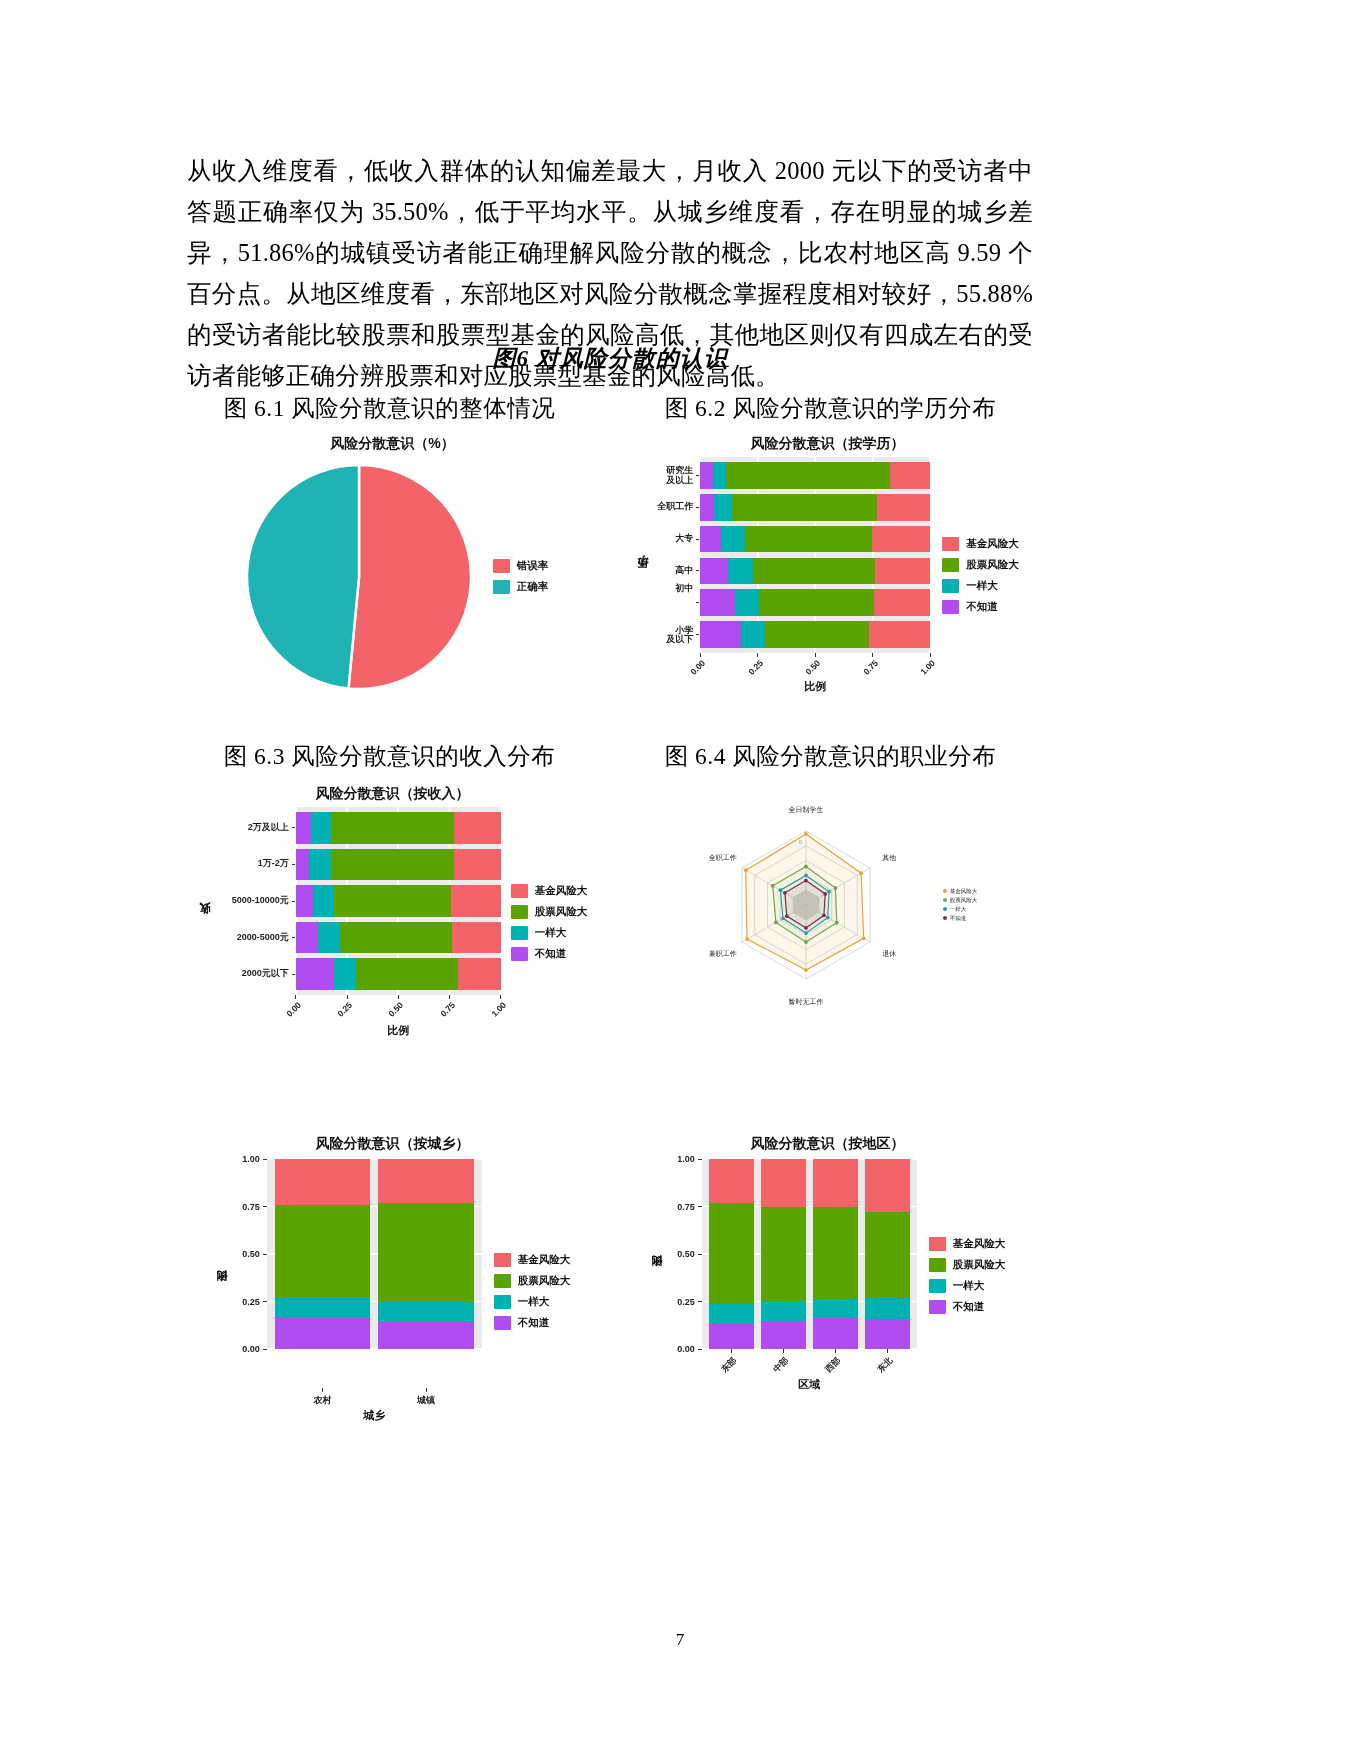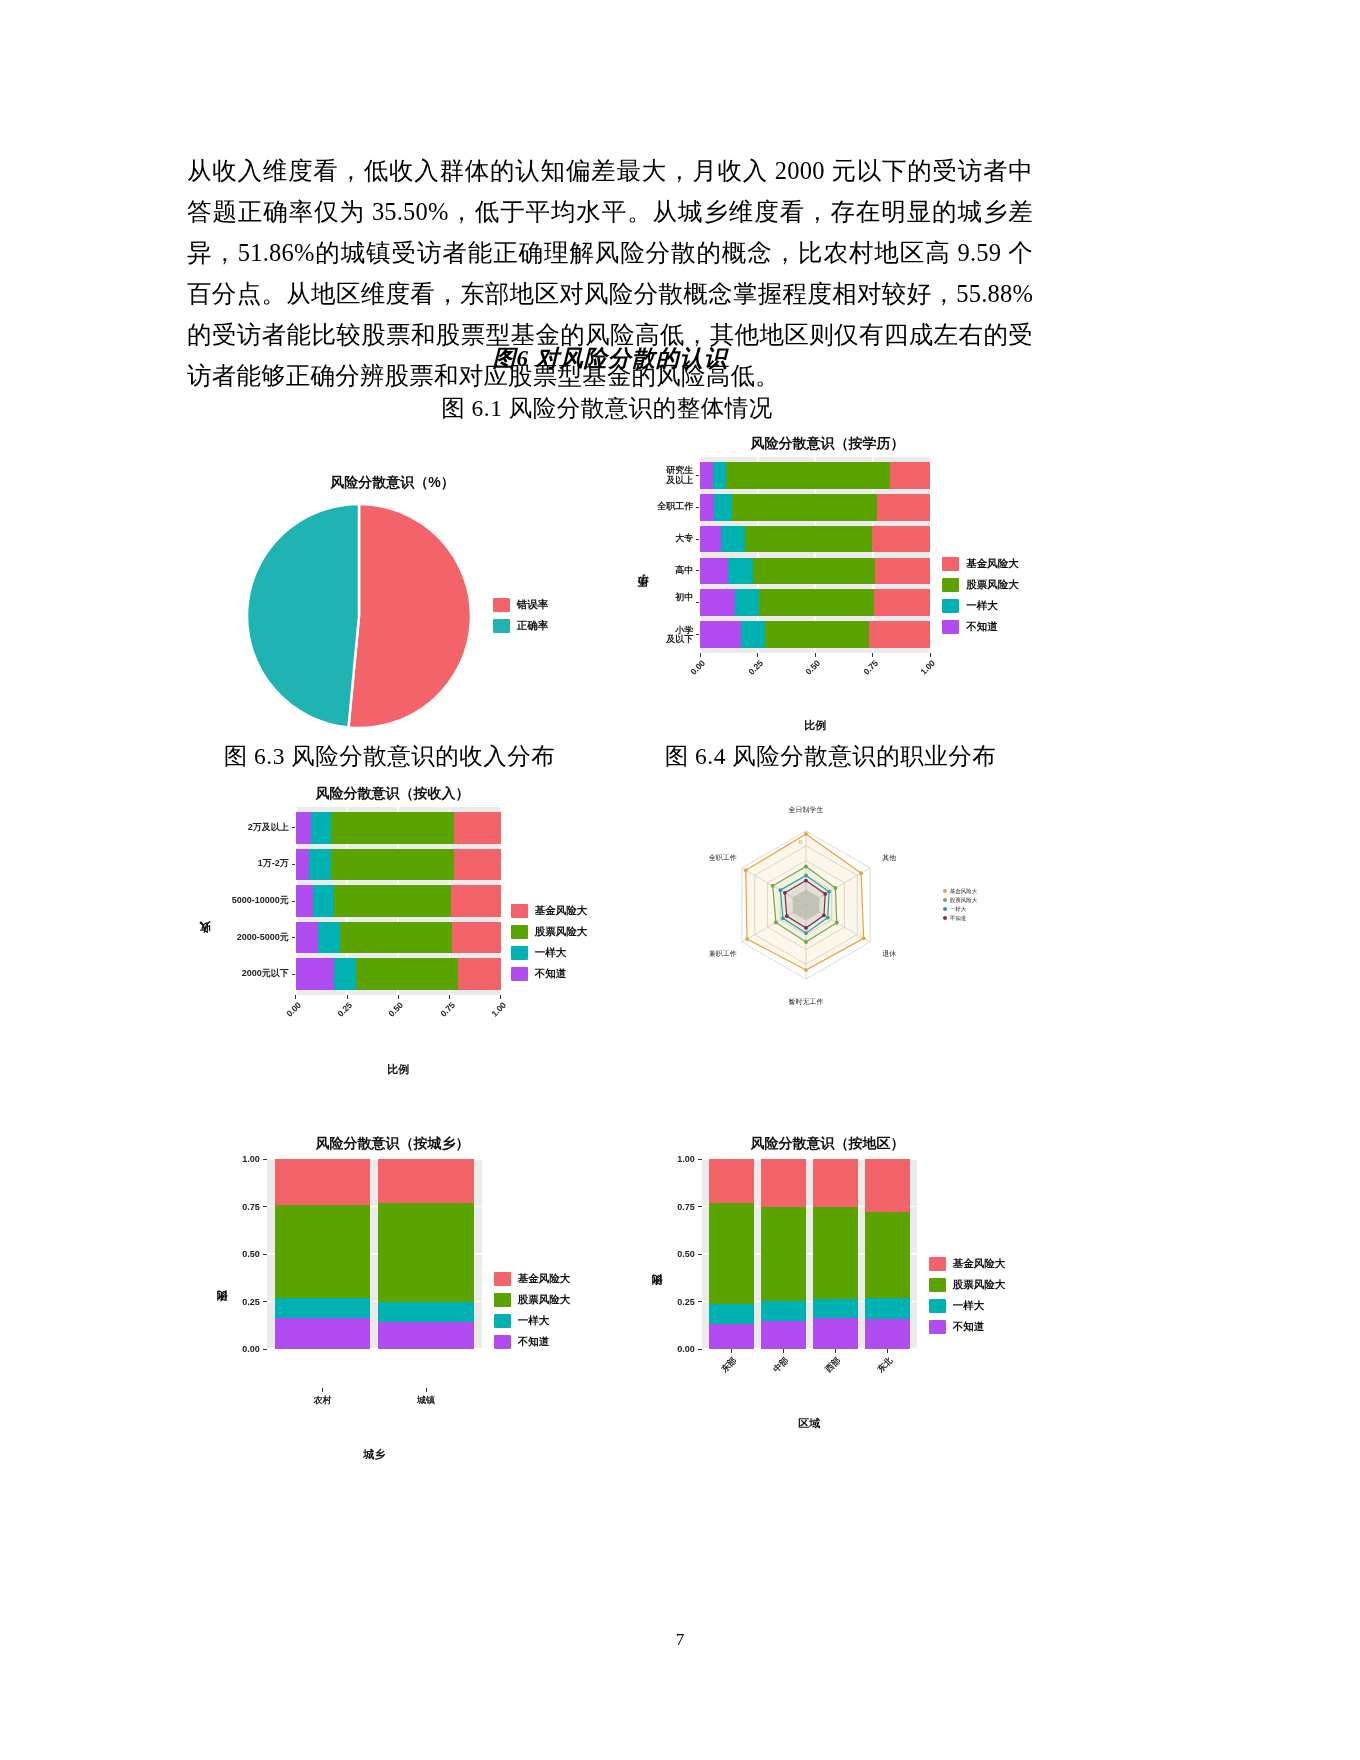--- a/index.html
+++ b/index.html
@@ -38,21 +38,21 @@
   .plot-wrap{display:flex;align-items:center;justify-content:center;}
   .legend{
     font-family:"Liberation Sans","DejaVu Sans",sans-serif;
     font-size:10.5px;font-weight:bold;color:#111;
     display:flex;flex-direction:column;gap:7px;margin-left:10px;
   }
   .legend .li{display:flex;align-items:center;gap:7px;white-space:nowrap;}
   .swatch{width:17px;height:14px;display:inline-block;border-radius:1px;}
   .axis-label{
     font-family:Liberation Mono, monospace;
-    font-size:11px;font-weight:bold;color:#111;text-align:center;margin-top:39px;
+    font-size:11px;font-weight:bold;color:#111;text-align:center;
   }
   .tick{
     font-family:"Liberation Sans","DejaVu Sans",sans-serif;
     font-size:9px;color:#222;font-weight:bold;
   }
   .panel{background:#ebebeb;position:relative;}
   .gridline{position:absolute;background:#ffffff;}
   .page-num{
     position:absolute;left:0;right:0;top:1630px;text-align:center;
     font-size:17px;font-family:"Liberation Serif",serif;
@@ -74,20 +74,21 @@
 <div class="page">
 
   <div class="para">
     <p>从收入维度看，低收入群体的认知偏差最大，月收入 2000 元以下的受访者中答题正确率仅为 35.50%，低于平均水平。从城乡维度看，存在明显的城乡差异，51.86%的城镇受访者能正确理解风险分散的概念，比农村地区高 9.59 个百分点。从地区维度看，东部地区对风险分散概念掌握程度相对较好，55.88%的受访者能比较股票和股票型基金的风险高低，其他地区则仅有四成左右的受访者能够正确分辨股票和对应股票型基金的风险高低。</p>
   </div>
 
   <div class="fig-main-title">图6 对风险分散的认识</div>
 
   <div class="cap-row" style="top:392px;">
     <div class="cap cap-left">图 6.1  风险分散意识的整体情况</div>
+    <div class="cap cap-right">图 6.2  风险分散意识的学历分布</div>
   </div>
 
   <div class="chart-row" style="top:435px;align-items:flex-end;">
 
     <div class="chart-cell">
       <div class="chart-title">风险分散意识（%）</div>
       <div class="plot-wrap" style="margin-top:6px;">
         <svg width="250" height="235" viewBox="0 0 250 235">
           <g id="pie61">
               <path d="M 122 118 L 122 6 A 112 112 0 1 1 111.45986890832641 229.50294003554495 Z" fill="#F2646A" stroke="#ffffff" stroke-width="2.5"></path>
@@ -117,21 +118,21 @@
               <div id="ylab62" style="width: 46px; position: relative; height: 196px;">
                   <div class="tick" style="position: absolute; right: 7px; top: 18.4167px; transform: translateY(-50%); text-align: right; line-height: 1.05; white-space: pre;">研究生
 及以上</div>
                   <div style="position: absolute; right: 0px; top: 17.9167px; width: 4px; height: 1px; background: rgb(51, 51, 51);"></div>
                   <div class="tick" style="position: absolute; right: 7px; top: 50.25px; transform: translateY(-50%); text-align: right; line-height: 1.05; white-space: pre;">全职工作</div>
                   <div style="position: absolute; right: 0px; top: 49.75px; width: 4px; height: 1px; background: rgb(51, 51, 51);"></div>
                   <div class="tick" style="position: absolute; right: 7px; top: 82.0833px; transform: translateY(-50%); text-align: right; line-height: 1.05; white-space: pre;">大专</div>
                   <div style="position: absolute; right: 0px; top: 81.5833px; width: 4px; height: 1px; background: rgb(51, 51, 51);"></div>
                   <div class="tick" style="position: absolute; right: 7px; top: 113.917px; transform: translateY(-50%); text-align: right; line-height: 1.05; white-space: pre;">高中</div>
                   <div style="position: absolute; right: 0px; top: 113.417px; width: 4px; height: 1px; background: rgb(51, 51, 51);"></div>
-                  <div class="tick" style="position: absolute; right: 7px; top: 141px; transform: translateY(-50%); text-align: right; line-height: 1.05; white-space: pre;">初中</div>
+                  <div class="tick" style="position: absolute; right: 7px; top: 132px; transform: translateY(-50%); text-align: right; line-height: 1.05; white-space: pre;">初中</div>
                   <div style="position: absolute; right: 0px; top: 145.25px; width: 4px; height: 1px; background: rgb(51, 51, 51);"></div>
                   <div class="tick" style="position: absolute; right: 7px; top: 177.583px; transform: translateY(-50%); text-align: right; line-height: 1.05; white-space: pre;">小学
 及以下</div>
                   <div style="position: absolute; right: 0px; top: 177.083px; width: 4px; height: 1px; background: rgb(51, 51, 51);"></div>
                 </div>
               <div class="panel" id="panel62" style="width:230px;height:196px;">
                   <div class="gridline" style="left: -0.8px; top: 0px; width: 1.6px; height: 196px; opacity: 0.95;"></div>
                   <div class="gridline" style="left: 56.7px; top: 0px; width: 1.6px; height: 196px; opacity: 0.95;"></div>
                   <div class="gridline" style="left: 114.2px; top: 0px; width: 1.6px; height: 196px; opacity: 0.95;"></div>
                   <div class="gridline" style="left: 171.7px; top: 0px; width: 1.6px; height: 196px; opacity: 0.95;"></div>

